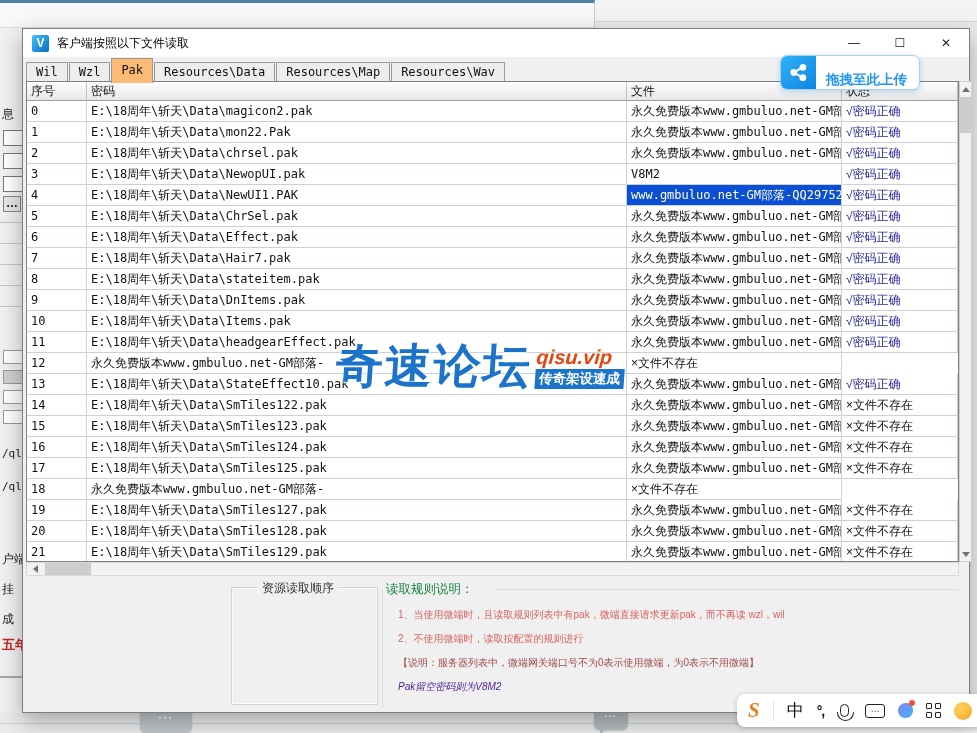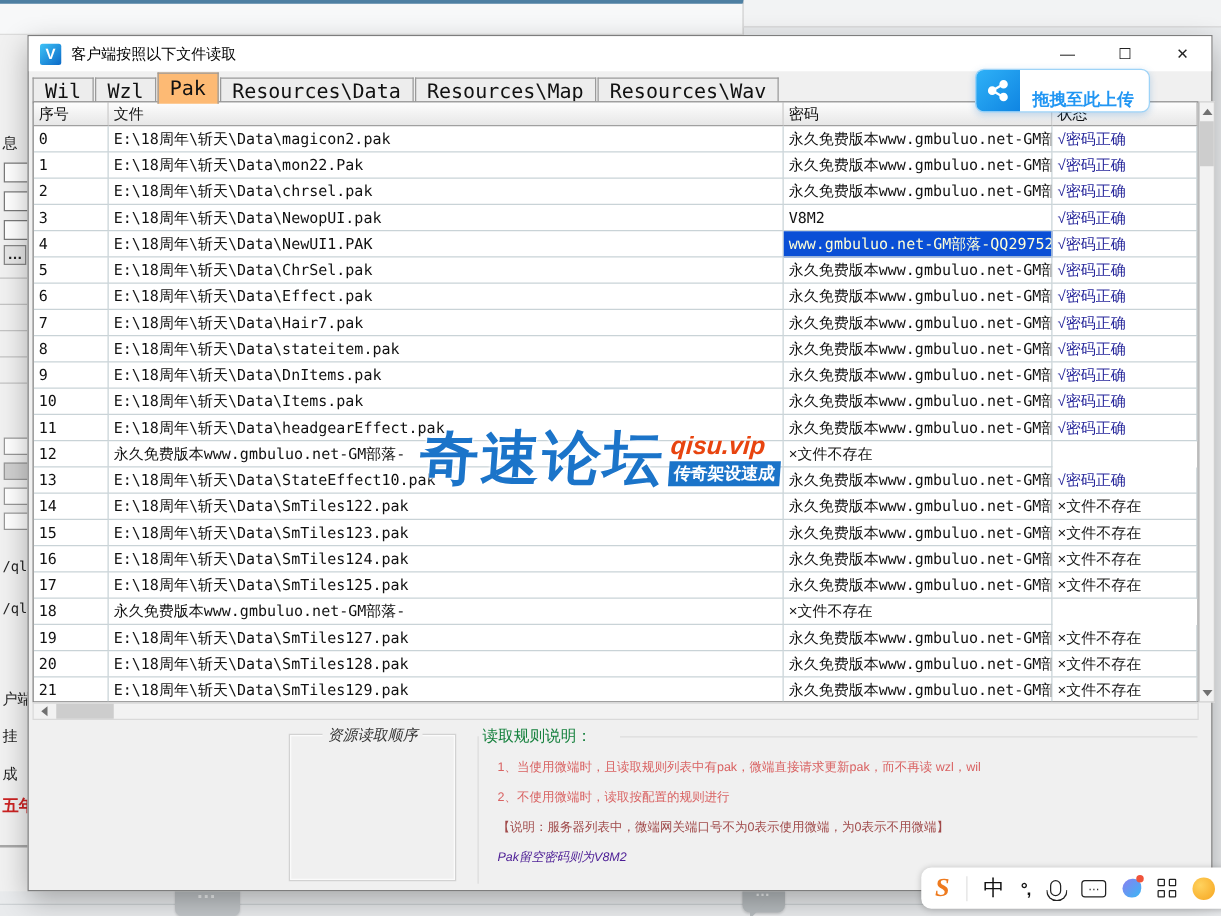--- a/index.html
+++ b/index.html
@@ -35,21 +35,21 @@
 
   
   .dialog{left:22px;top:28px;width:948px;height:685px;background:#f0f0f0;border:1px solid #7d7d7d;box-shadow:0 8px 22px rgba(0,0,0,.30);}
   .titlebar{position:absolute;left:0;top:0;width:100%;height:28px;background:#ffffff;display:flex;align-items:center;}
   .app-icon{width:17px;height:17px;margin-left:9px;border-radius:2px;background:linear-gradient(135deg,#3ec3f7,#0b69c7);color:#fff;font-weight:bold;font-size:12px;display:flex;align-items:center;justify-content:center;}
   .title-text{margin-left:8px;font-size:12px;color:#000;}
   .win-controls{position:absolute;right:0;top:0;height:28px;display:flex;}
   .win-btn{width:46px;height:28px;display:flex;align-items:center;justify-content:center;font-size:12px;color:#222;cursor:default;}
 
   .tabstrip{position:absolute;left:3px;top:28px;width:940px;height:26px;display:flex;align-items:flex-end;border-bottom:1px solid #b0b0b0;}
-  .tab{height:20px;padding:0 9px;background:#ededed;border:1px solid #9a9a9a;border-bottom:none;margin-right:1px;font-family:"DejaVu Sans Mono",monospace;font-size:16px;line-height:19px;color:#111;}
+  .tab{height:20px;padding:0 9px;background:#ededed;border:1px solid #9a9a9a;border-bottom:none;margin-right:1px;font-family:"DejaVu Sans Mono",monospace;font-size:12px;line-height:19px;color:#111;}
   .tab.active{height:25px;background:#fdba74;position:relative;z-index:2;margin-bottom:-1px;line-height:23px;}
 
   .table-wrap{position:absolute;left:3px;top:52px;width:933px;height:481px;background:#fff;border:1px solid #808080;overflow:hidden;}
   .thead,.trow{display:grid;grid-template-columns:60px 540px 215px 1fr;}
   .thead{height:19px;}
   .hcell{background:linear-gradient(#fdfdfd,#e7e7e7);border-right:1px solid #c0c0c0;border-bottom:1px solid #a0a0a0;font-size:12px;padding:1px 0 0 4px;white-space:nowrap;overflow:hidden;}
   .trow{height:21px;}
   .cell{border-right:1px solid #c9d3d7;border-bottom:1px solid #c9d3d7;font-size:12px;line-height:20px;padding-left:4px;white-space:nowrap;overflow:hidden;}
   .c-idx,.c-file,.c-pwd{font-family:"DejaVu Sans Mono",monospace;}
   .c-pwd.selected{background:var(--sel-bg);color:var(--sel-text);}
@@ -61,21 +61,21 @@
   .vs-up{top:0}.vs-down{bottom:0}
   .tri-up{width:0;height:0;border:4px solid transparent;border-bottom:5px solid #707070;margin-top:-4px;}
   .tri-down{width:0;height:0;border:4px solid transparent;border-top:5px solid #707070;margin-bottom:-4px;}
   .vs-thumb{position:absolute;left:0;top:15px;width:11px;height:36px;background:#cdcdcd;}
   .hscroll{position:absolute;left:3px;top:533px;width:933px;height:14px;background:#f2f2f2;border:1px solid #d9d9d9;}
   .hs-left{position:absolute;left:1px;top:0;width:15px;height:12px;display:flex;align-items:center;justify-content:center;}
   .tri-left{width:0;height:0;border:4px solid transparent;border-right:5px solid #707070;margin-left:-4px;}
   .hs-thumb{position:absolute;left:18px;top:0;width:46px;height:12px;background:#cdcdcd;}
 
   
-  .groupbox{position:absolute;left:208px;top:558px;width:134px;height:118px;border:1px solid #d2d2d2;box-shadow:inset 0 0 0 1px #fbfbfb;font-style:italic;}
+  .groupbox{position:absolute;left:208px;top:558px;width:147px;height:118px;border:1px solid #d2d2d2;box-shadow:inset 0 0 0 1px #fbfbfb;}
   .groupbox-label{position:absolute;left:26px;top:-8px;background:#f0f0f0;padding:0 4px;font-size:12px;color:#333;}
   .rules-vline{position:absolute;left:359px;top:560px;width:1px;height:118px;background:#dcdcdc;}
   .rules-hline{position:absolute;left:473px;top:560px;width:462px;height:1px;background:#dcdcdc;}
   .rules-title{position:absolute;left:363px;top:552px;font-size:12.5px;color:#15803d;background:#f0f0f0;padding-right:4px;z-index:1;}
   .rules{position:absolute;left:375px;top:574px;width:560px;}
   .rule{font-size:10px;line-height:24px;white-space:nowrap;}
   .rule.r0,.rule.r1{color:var(--rule-red);}
   .rule.r2{color:var(--rule-dark);}
   .rule.r3{color:#4c1d95;font-style:italic;}
 
@@ -160,22 +160,22 @@
       <div class="tab">Wzl</div>
       <div class="tab active">Pak</div>
       <div class="tab">Resources\Data</div>
       <div class="tab">Resources\Map</div>
       <div class="tab">Resources\Wav</div>
     </div>
 
   <div class="table-wrap">
     <div class="thead" id="thead">
         <div class="hcell">序号</div>
+        <div class="hcell">密码</div>
         <div class="hcell">文件</div>
-        <div class="hcell">密码</div>
         <div class="hcell">状态</div>
       </div>
     <div id="tbody">
         <div class="trow">
           <div class="cell c-idx">0</div>
           <div class="cell c-file">E:\18周年\斩天\Data\magicon2.pak</div>
           <div class="cell c-pwd">永久免费版本www.gmbuluo.net-GM部落-</div>
           <div class="cell c-status st-ok">√密码正确</div>
         </div>
         <div class="trow">

